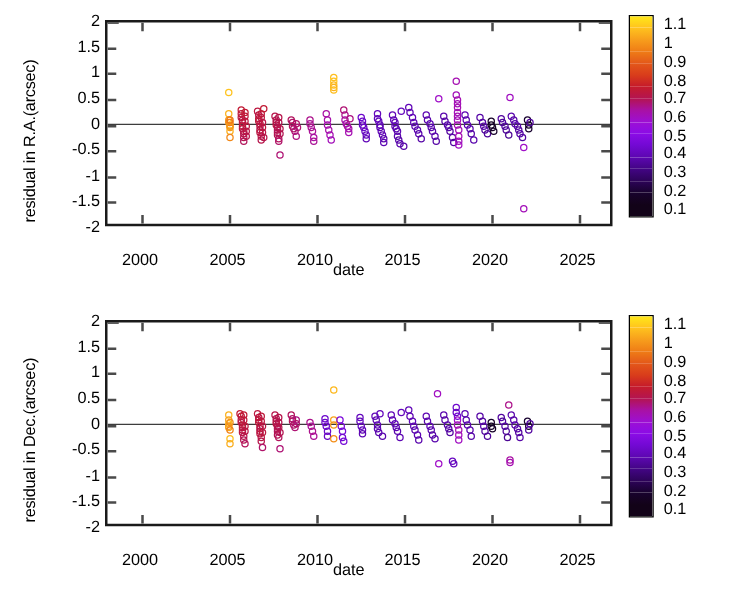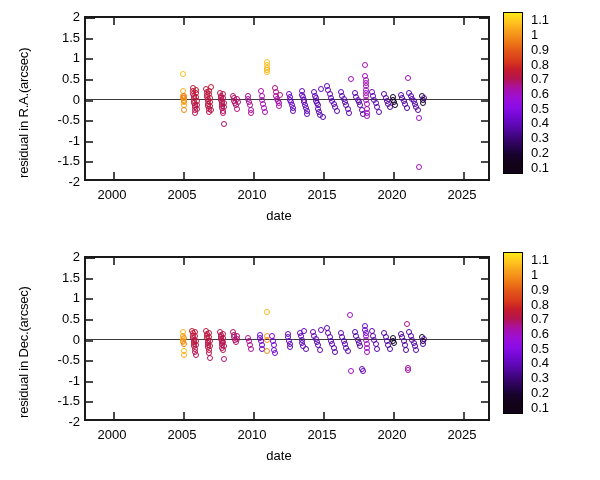--- a/index.html
+++ b/index.html
@@ -97,21 +97,21 @@
 
   .xtlabels {
     position: absolute;
     left: 84px;
     top: 184px;
     width: 406px;
     height: 20px;
   }
   .xtlabel {
     position: absolute;
-    top: 3px;
+    top: 16px;
     font-size: 13px;
     transform: translateX(-50%);
     white-space: nowrap;
   }
   .xlabel {
     position: absolute;
     left: 0;
     width: 600px;
     top: 208px;
     text-align: center;

